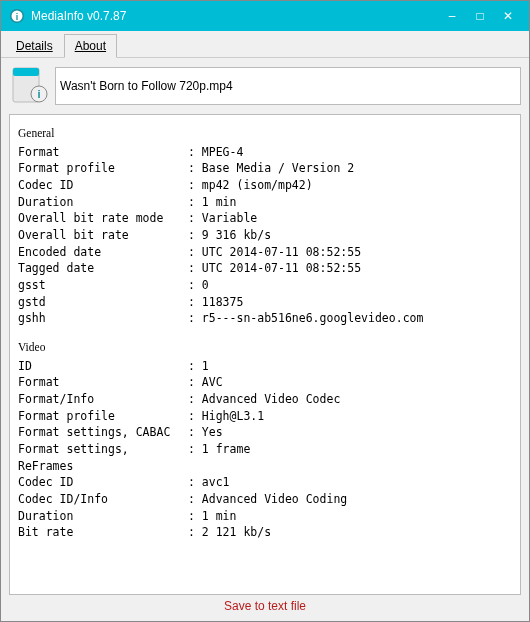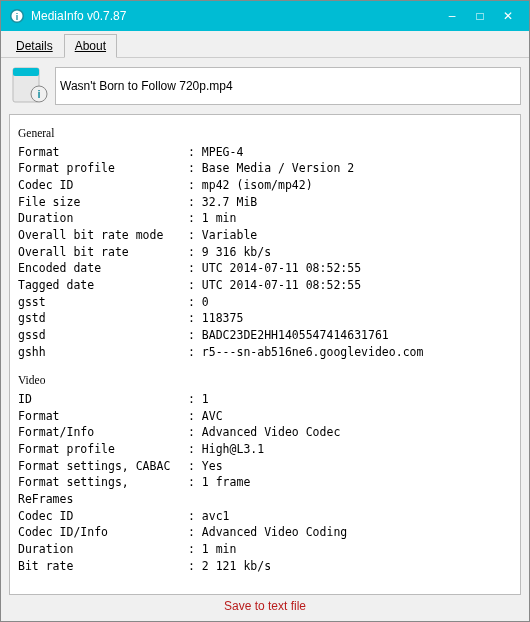--- a/index.html
+++ b/index.html
@@ -204,24 +204,20 @@
       </div>
       <div class="info-row">
         <span class="info-label">Format profile</span>
         <span class="info-value">: Base Media / Version 2</span>
       </div>
       <div class="info-row">
         <span class="info-label">Codec ID</span>
         <span class="info-value">: mp42 (isom/mp42)</span>
       </div>
       <div class="info-row">
-        <span class="info-label">File size</span>
-        <span class="info-value">: 32.7 MiB</span>
-      </div>
-      <div class="info-row">
         <span class="info-label">Duration</span>
         <span class="info-value">: 1 min</span>
       </div>
       <div class="info-row">
         <span class="info-label">Overall bit rate mode</span>
         <span class="info-value">: Variable</span>
       </div>
       <div class="info-row">
         <span class="info-label">Overall bit rate</span>
         <span class="info-value">: 9 316 kb/s</span>
@@ -234,24 +230,20 @@
         <span class="info-label">Tagged date</span>
         <span class="info-value">: UTC 2014-07-11 08:52:55</span>
       </div>
       <div class="info-row">
         <span class="info-label">gsst</span>
         <span class="info-value">: 0</span>
       </div>
       <div class="info-row">
         <span class="info-label">gstd</span>
         <span class="info-value">: 118375</span>
-      </div>
-      <div class="info-row">
-        <span class="info-label">gssd</span>
-        <span class="info-value">: BADC23DE2HH1405547414631761</span>
       </div>
       <div class="info-row">
         <span class="info-label">gshh</span>
         <span class="info-value">: r5---sn-ab516ne6.googlevideo.com</span>
       </div>
 
       <div class="spacer"></div>
 
       <div class="section-header">Video</div>
       <div class="info-row">

